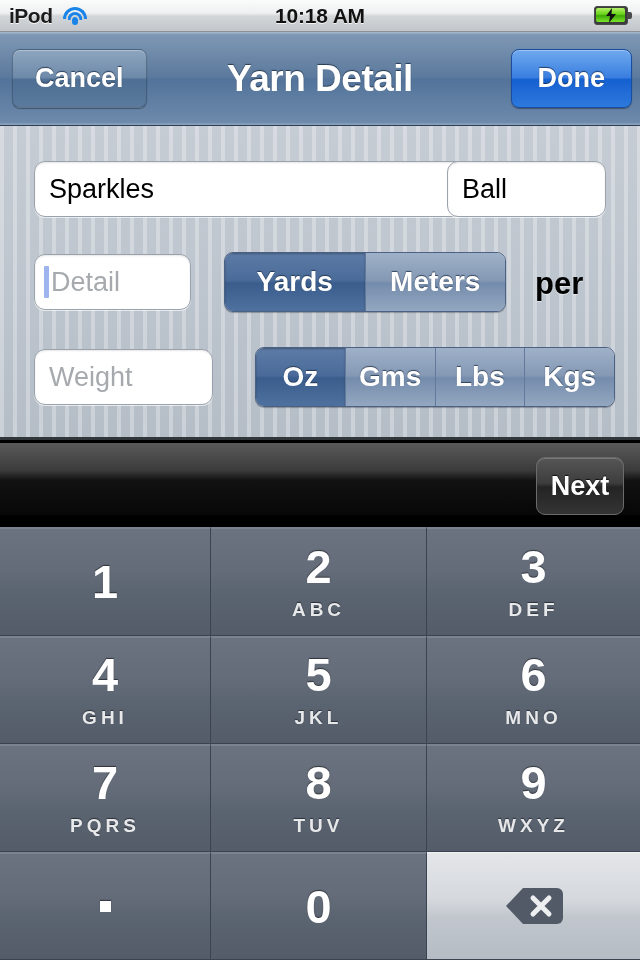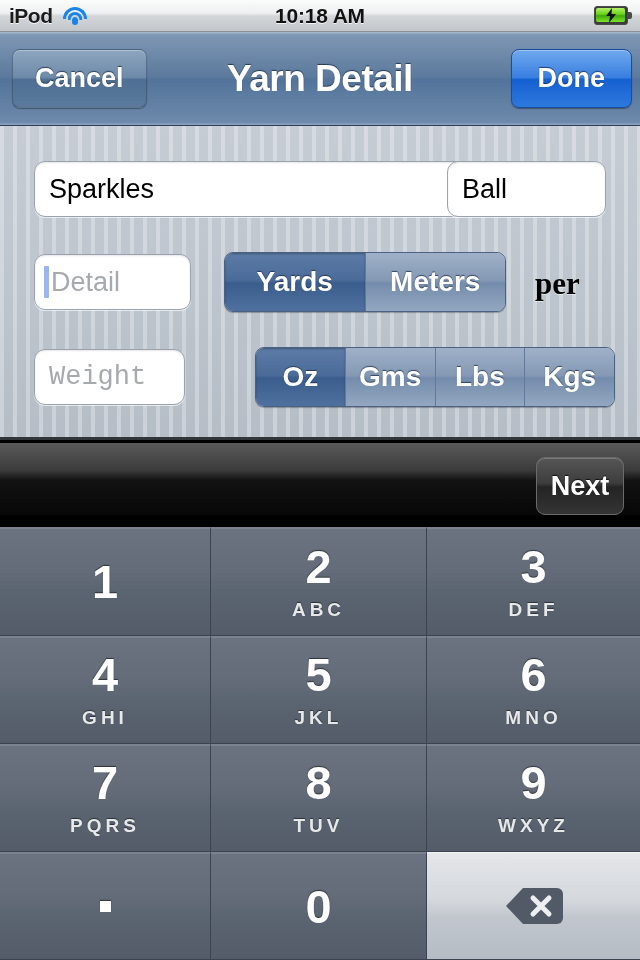--- a/index.html
+++ b/index.html
@@ -118,21 +118,20 @@
     border-left:1px solid #5f7characters; border-left:1px solid #63799b;
   }
   .seg-item:first-child{ border-left:none; }
   .seg-item.sel{
     background:linear-gradient(to bottom,#5d7ba6 0%,#4a6b99 47%,#3a5d8d 52%,#4f719f 100%);
     box-shadow:inset 0 1px 2px rgba(0,0,0,.30);
   }
   .per-label{
     position:absolute; font-size:31px; font-weight:bold; color:#000;
     text-shadow:0 1px 0 rgba(255,255,255,.5);
-    font-family:Liberation Serif, serif;
   }
 
   
   .accessory{
     position:absolute; left:0; top:443px; width:640px; height:72px;
     background:linear-gradient(to bottom,#5a5a5a 0%,#3b3b3b 38%,#121212 52%,#070707 100%);
     z-index:18;
   }
   .next-btn{
     position:absolute; right:16px; top:14px; width:88px; height:58px;
@@ -227,21 +226,21 @@
       <span>Detail</span>
     </div>
 
     <div class="seg" style="left:224px; top:126px; width:282px; height:60px;">
       <div class="seg-item sel">Yards</div>
       <div class="seg-item">Meters</div>
     </div>
 
     <div class="per-label" style="left:535px; top:140px;">per</div>
 
-    <div class="field ph" style="left:34px; top:223px; width:151px; height:56px;font-family:Liberation Mono, monospace;">
+    <div class="field ph" style="left:34px; top:223px; width:179px; height:56px;">
       <span>Weight</span>
     </div>
 
     <div class="seg" style="left:246px; top:221px; width:360px; height:60px;margin-left:9px;">
       <div class="seg-item sel">Oz</div>
       <div class="seg-item">Gms</div>
       <div class="seg-item">Lbs</div>
       <div class="seg-item">Kgs</div>
     </div>
   </div>

